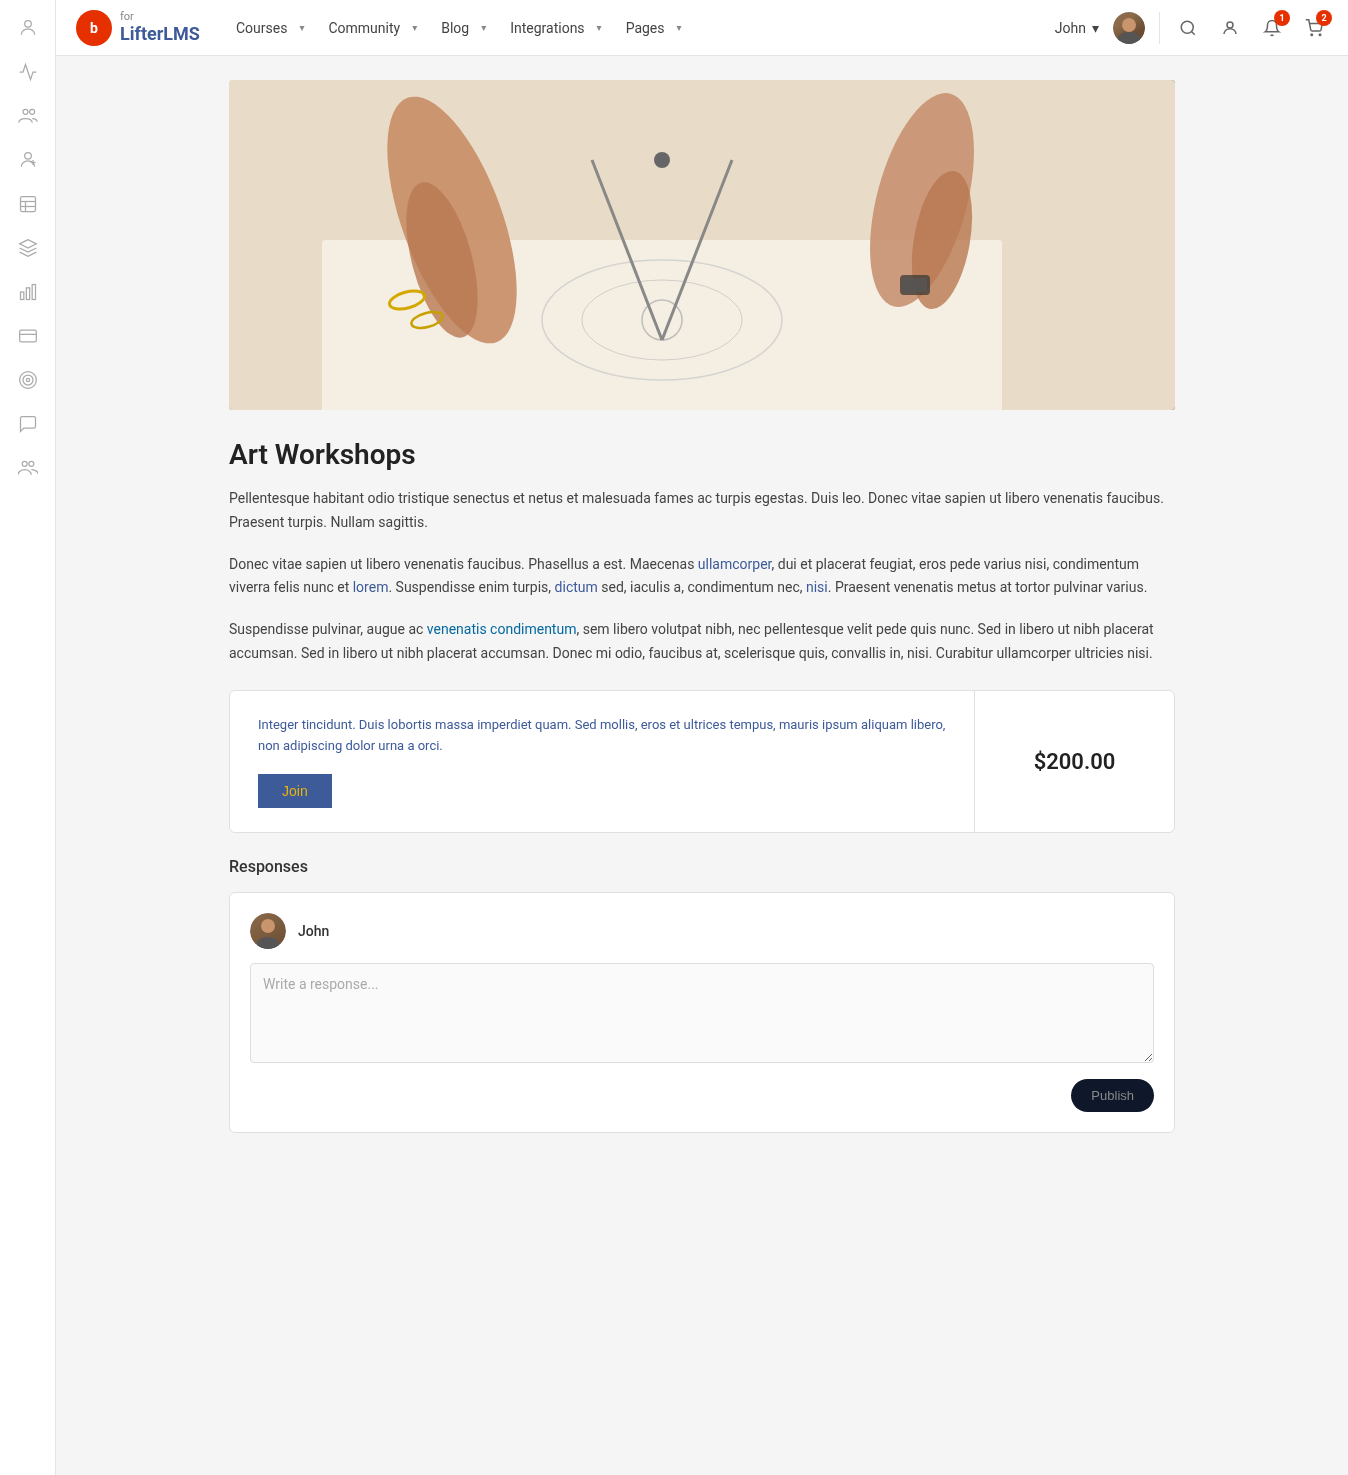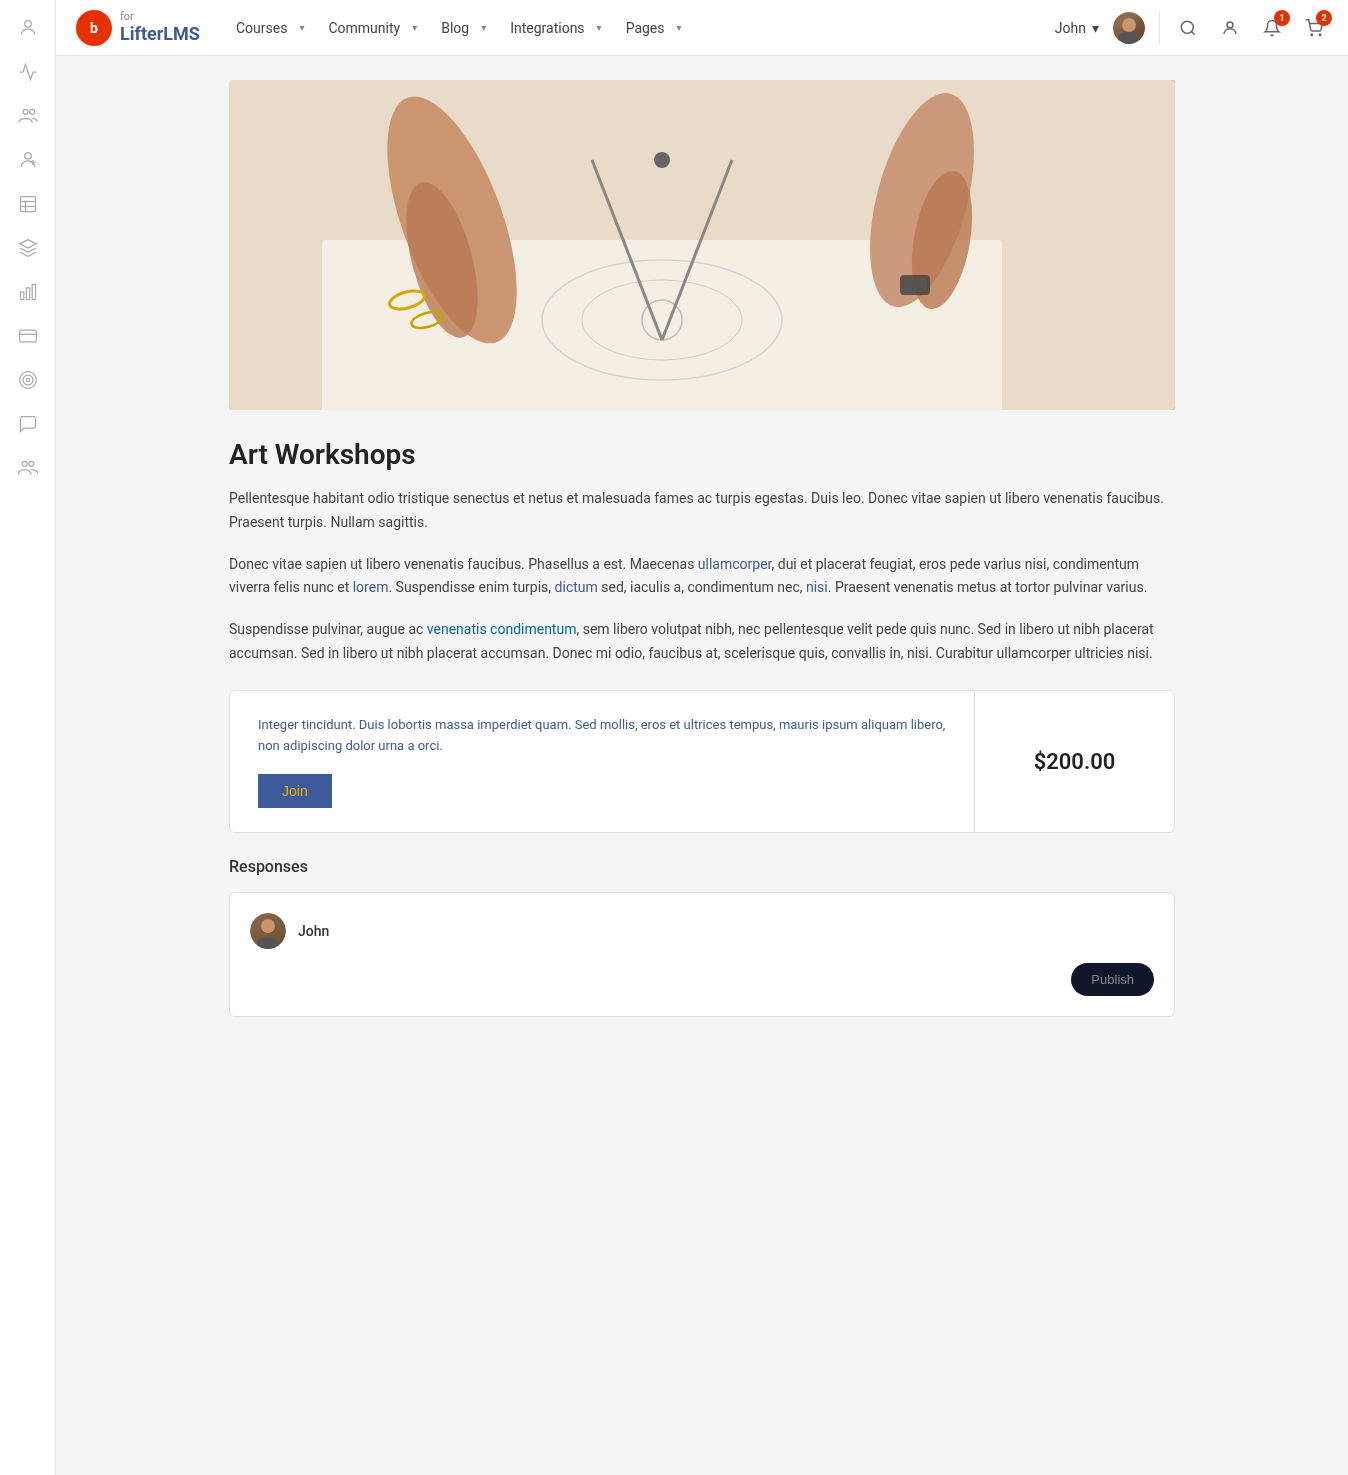--- a/index.html
+++ b/index.html
@@ -556,20 +556,21 @@
         <div class="response-form">
           <div class="response-header">
             <div class="response-avatar">
               <div style="width:36px;height:36px;border-radius:50%;background:linear-gradient(145deg,#8B6B4A,#6B4C32);position:relative;overflow:hidden;">
                 <div style="position:absolute;top:6px;left:50%;transform:translateX(-50%);width:14px;height:14px;background:#c8956c;border-radius:50%;"></div>
                 <div style="position:absolute;bottom:0;left:50%;transform:translateX(-50%);width:22px;height:12px;background:#555;border-radius:50% 50% 0 0;"></div>
               </div>
             </div>
             <span class="response-username">John</span>
           </div>
+          <textarea class="response-textarea" placeholder="Write a response..." style=""></textarea>
           <div class="response-footer">
             <button class="publish-btn">Publish</button>
           </div>
         </div>
       </div>
 
     </div>
   </div>
 </div>
 

